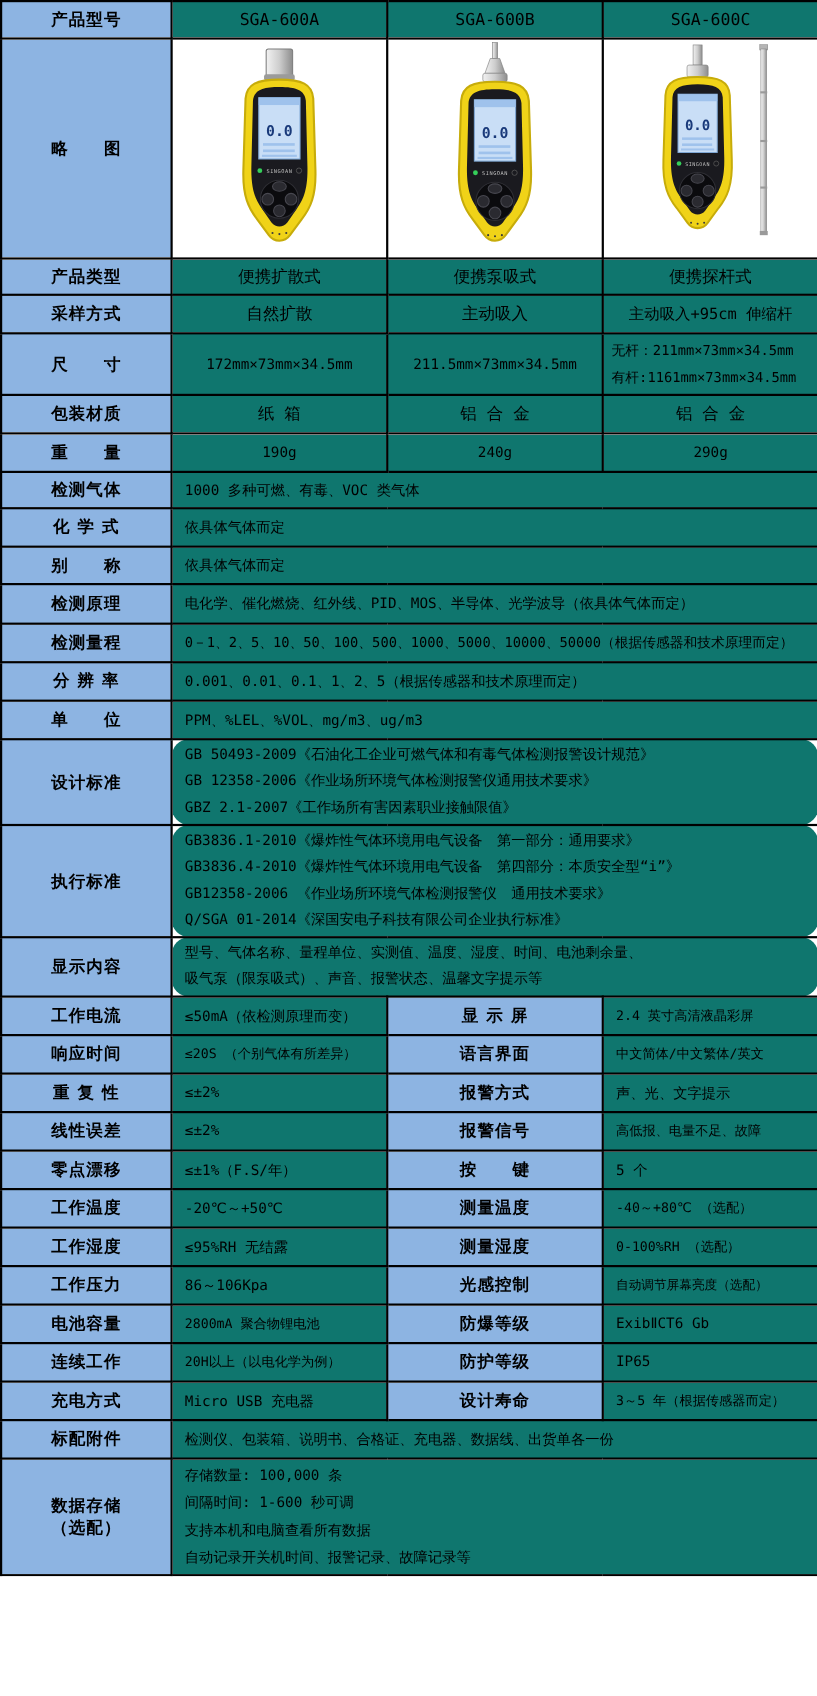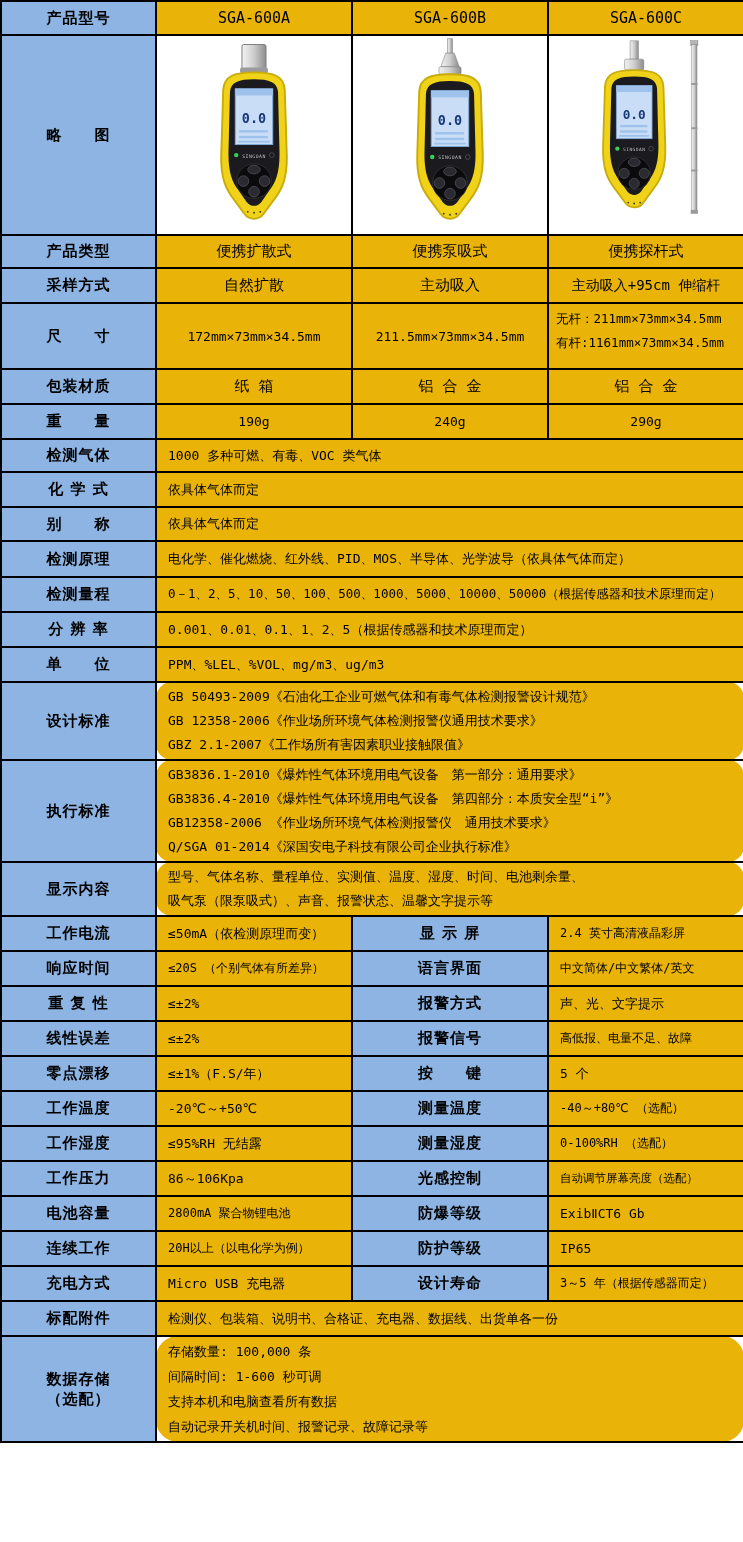--- a/index.html
+++ b/index.html
@@ -1,28 +1,28 @@
 <!DOCTYPE html>
 <html><head>
 <meta charset="utf-8">
 <style>
   html,body{margin:0;padding:0;background:#ffffff;}
   body{width:743px;font-family:"DejaVu Sans","Liberation Sans",sans-serif;color:#000;}
   table.spec{border-collapse:collapse;table-layout:fixed;width:743px;}
   table.spec td{border:2px solid #000;overflow:hidden;vertical-align:middle;}
   td.lbl{background:#8DB4E2;font-weight:bold;text-align:center;font-size:15px;letter-spacing:1px;line-height:1.35;}
-  td.val{background:#eab308;font-size:13px;font-family:"DejaVu Sans Mono","DejaVu Sans",sans-serif;}
+  td.val{background:#0f766e;font-size:13px;font-family:"DejaVu Sans Mono","DejaVu Sans",sans-serif;}
   td.val.c{text-align:center;}
   td.val.l{text-align:left;padding:2px 6px 2px 11px;white-space:nowrap;}
   td.val.big{font-size:15px;}
   td.imgc{background:#ffffff;text-align:center;vertical-align:middle;padding:2px 0;}
   .mline{line-height:24px;padding:3px 0;border-radius:16px;}
   .mline div{white-space:nowrap;}
-  .sline{line-height:25px;padding:4px 0;border-radius:22px;}
-  .dim2{line-height:24px;padding:2px 2px 12px 6px;font-size:12.5px;text-align:left;white-space:nowrap;}
+  .sline{line-height:25px;padding:4px 0;}
+  .dim2{line-height:24px;padding:2px 2px 2px 6px;font-size:12.5px;text-align:left;white-space:nowrap;}
   .lbl .l2{display:block;}
   svg text{font-family:"DejaVu Sans Mono","DejaVu Sans",sans-serif;}
 </style>
 </head>
 <body>
 
 <table class="spec">
 <colgroup>
       <col style="width:155px">
       <col style="width:196px">

